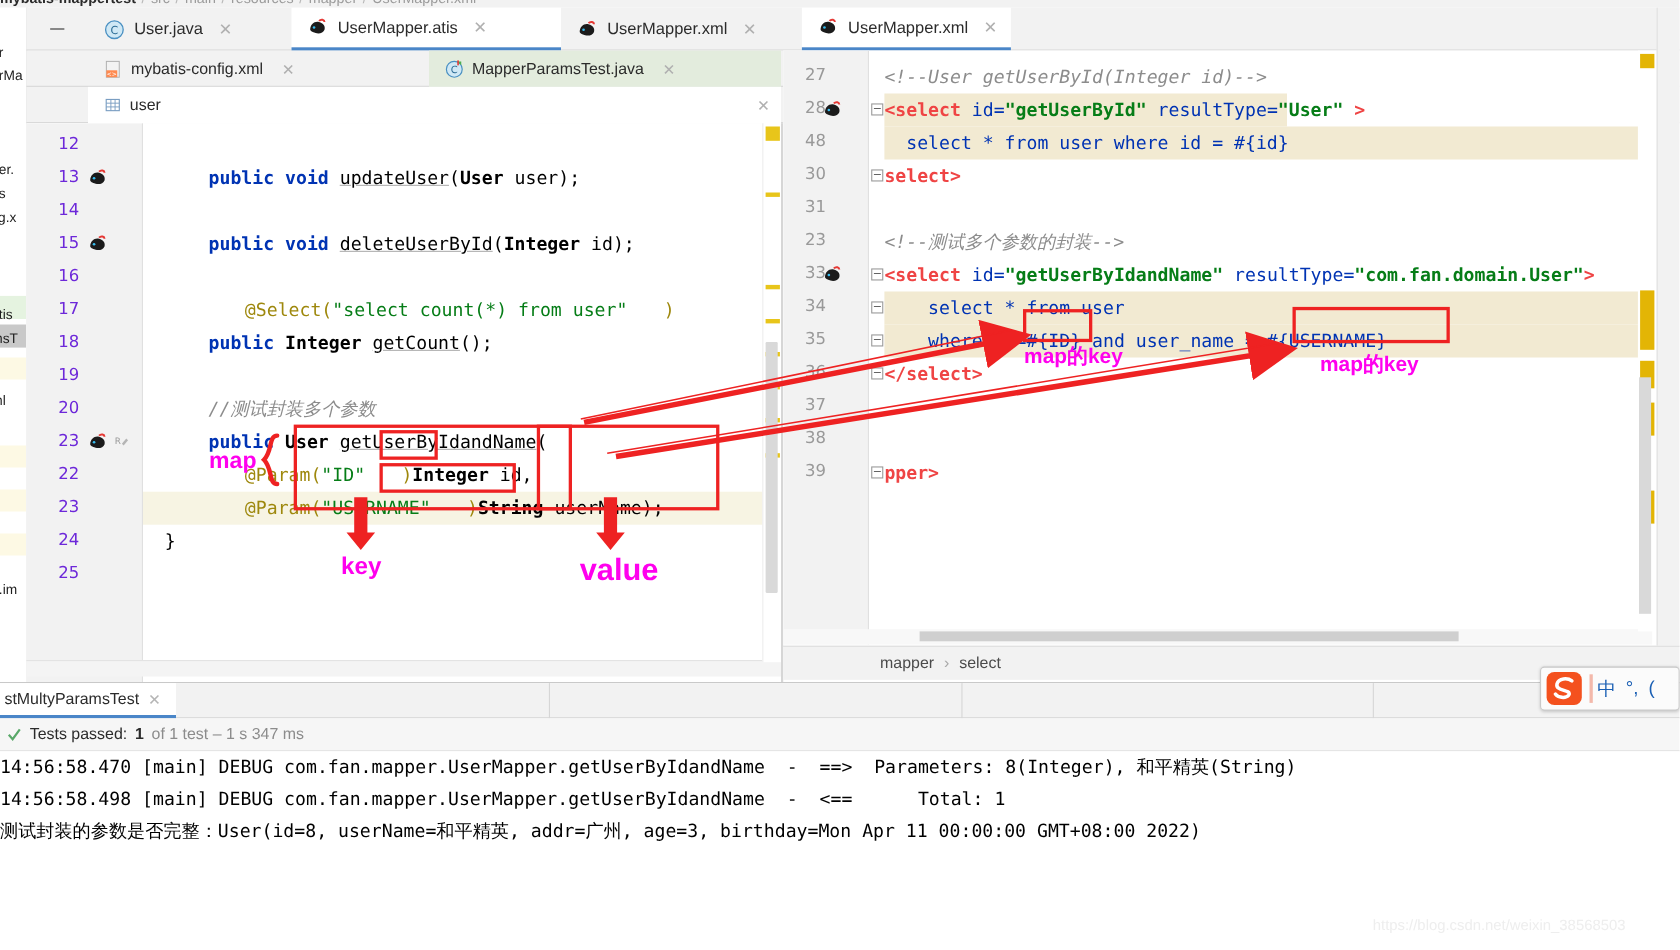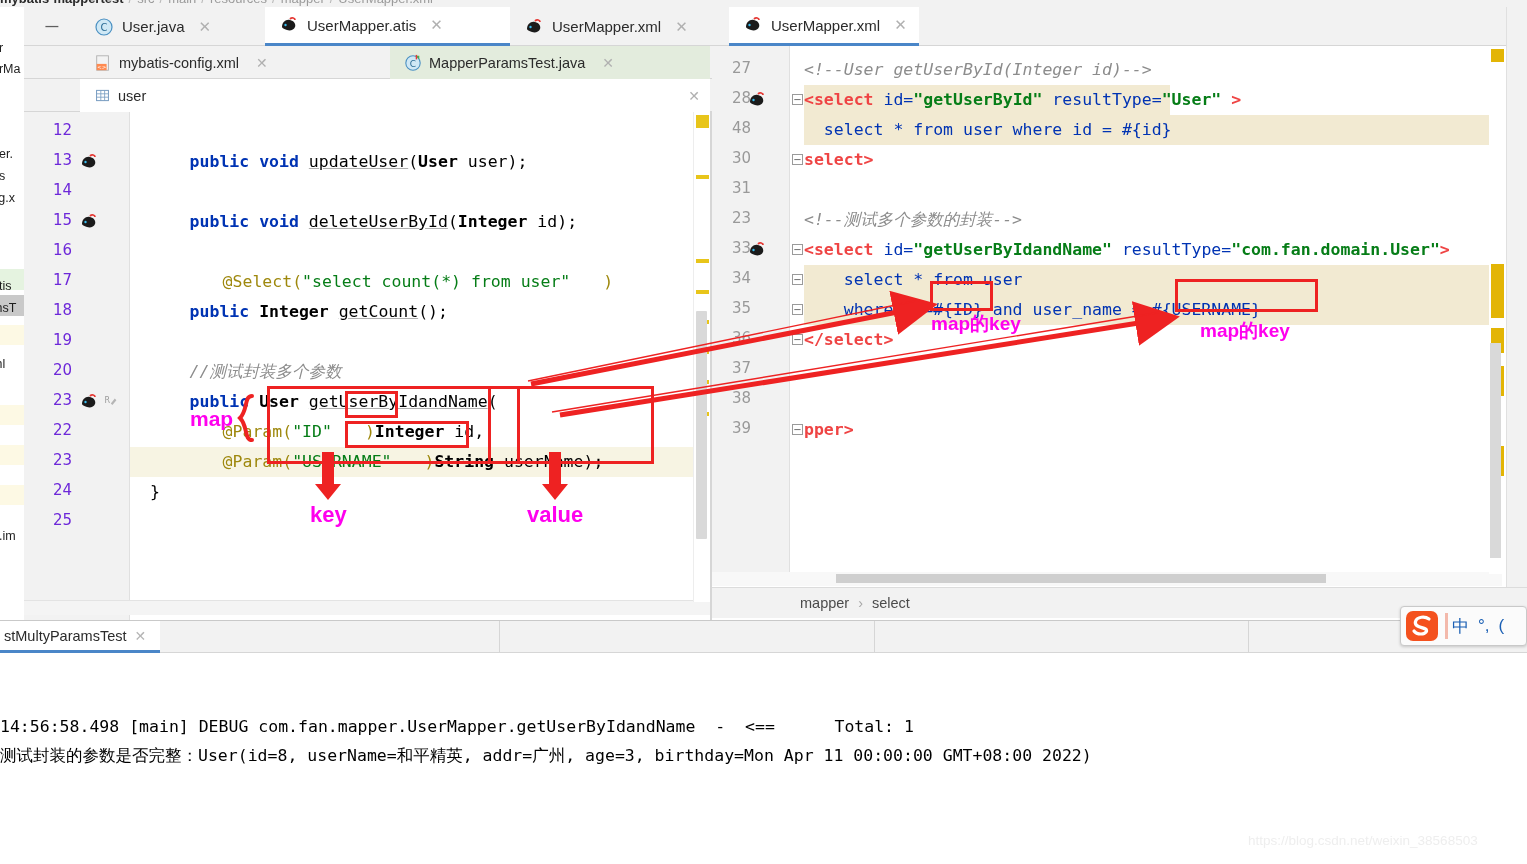--- a/index.html
+++ b/index.html
@@ -480,22 +480,31 @@
   <div id="run-tabs">
     <div id="run-tab-sel">
       <span>stMultyParamsTest</span>
       <span class="x">✕</span>
     </div>
     <div id="run-sep1"></div>
     <div id="run-sep2"></div>
     <div id="run-sep3"></div>
   </div>
 
+  <div id="test-status">
+    <svg width="14" height="14" viewBox="0 0 14 14">
+      <path d="M2 7 L5.5 11 L12 2" stroke="#59a869" stroke-width="2" fill="none"></path>
+    </svg>
+    <span>Tests passed:</span>
+    <span class="bold">1</span>
+    <span class="muted">of 1 test – 1 s 347 ms</span>
+  </div>
 
   <div id="console">
+      <div class="line" style="top: 0px;">14:56:58.470 [main] DEBUG com.fan.mapper.UserMapper.getUserByIdandName  -  ==&gt;  Parameters: 8(Integer), 和平精英(String)</div>
       <div class="line" style="top: 29px;">14:56:58.498 [main] DEBUG com.fan.mapper.UserMapper.getUserByIdandName  -  &lt;==      Total: 1</div>
       <div class="line" style="top: 58px;">测试封装的参数是否完整：User(id=8, userName=和平精英, addr=广州, age=3, birthday=Mon Apr 11 00:00:00 GMT+08:00 2022)</div>
       <div class="line blue" style="top: 178px;">Process finished with exit code 0</div>
     </div>
 </div>
 
 <div id="anno-layer">
   <svg width="1527" height="864" style="position:absolute;left:0;top:0;">
     <defs>
       <marker id="ah" markerWidth="9" markerHeight="9" refX="7" refY="4.5" orient="auto">
@@ -524,21 +533,21 @@
   <div class="rbox" style="left:267px; top:386px; width:253px; height:78px;"></div>
   <div class="rbox" style="left:345px; top:391px; width:53px; height:27px;"></div>
   <div class="rbox" style="left:345px; top:421px; width:124px; height:27px;"></div>
   <div class="rbox" style="left:488px; top:386px; width:166px; height:78px;"></div>
 
   <div class="rbox" style="left:930px; top:281px; width:63px; height:30px;"></div>
   <div class="rbox" style="left:1175px; top:279px; width:143px; height:33px;"></div>
 
   <span class="plabel" style="left:190px; top:407px; font-size:21px;">map</span>
   <span class="plabel" style="left:310px; top:502px; font-size:22px;">key</span>
-  <span class="plabel" style="left:527px; top:502px; font-size:22px;">value</span>
+  <span class="plabel" style="left:527px; top:502px; font-size:28px;">value</span>
   <span class="plabel" style="left:931px; top:311px; font-size:19px;">map的key</span>
   <span class="plabel" style="left:1200px; top:318px; font-size:19px;">map的key</span>
 </div>
 
 <div id="ime-bar">
   <div id="ime-logo">
     <svg width="34" height="32" viewBox="0 0 34 32">
       <rect x="1" y="1" width="32" height="30" rx="7" fill="#f4511e"></rect>
       <path d="M24 9 C20 6 12 6.5 10.5 11.5 C9 17 17 17 20.5 19 C23 20.5 21 24 16 24 C12.5 24 10 22.5 9 21" stroke="#ffffff" stroke-width="3.2" fill="none" stroke-linecap="round"></path>
     </svg>

